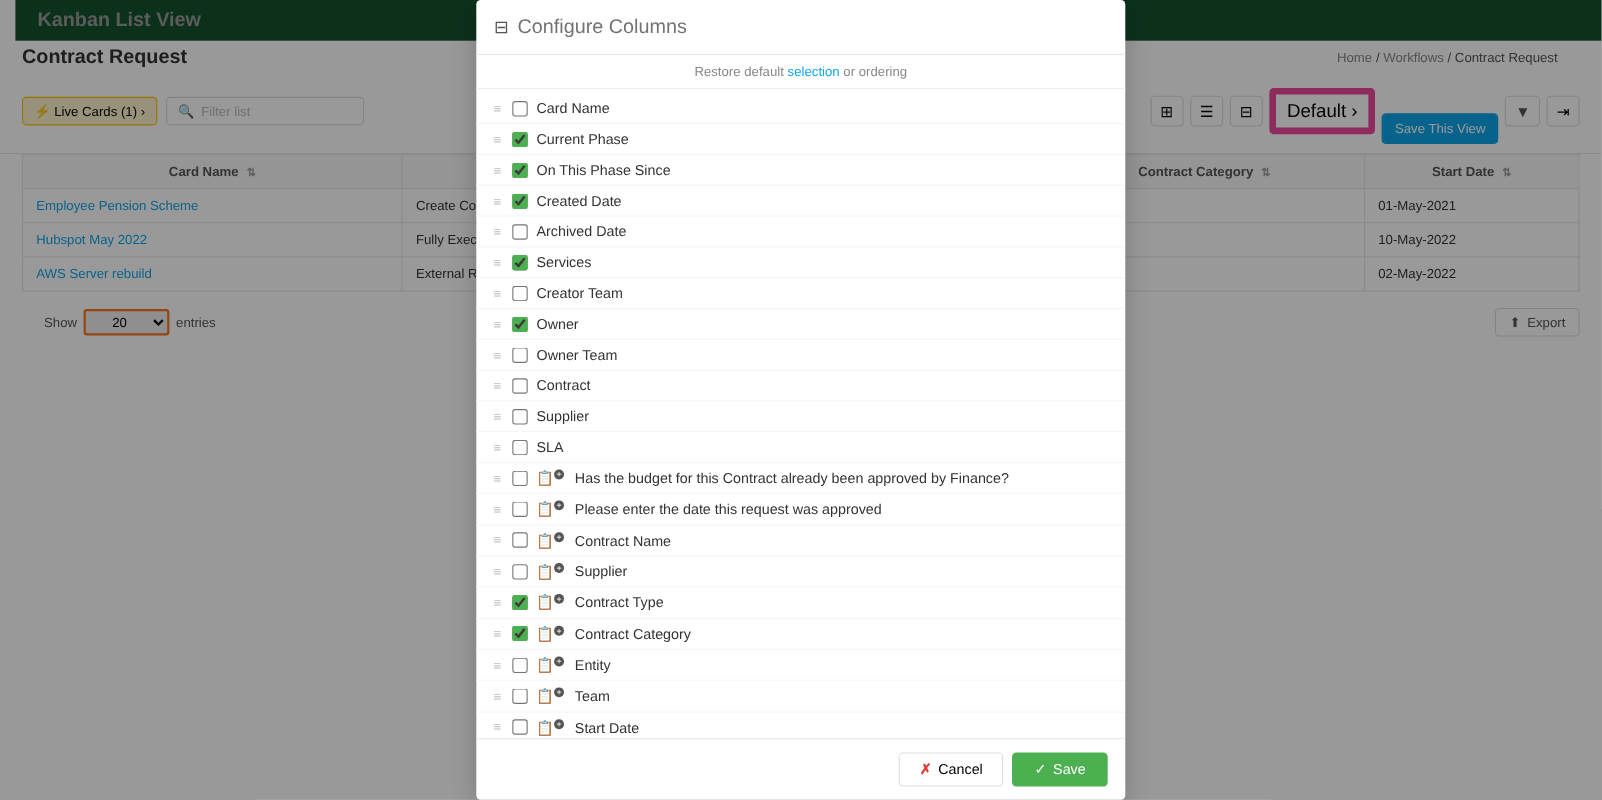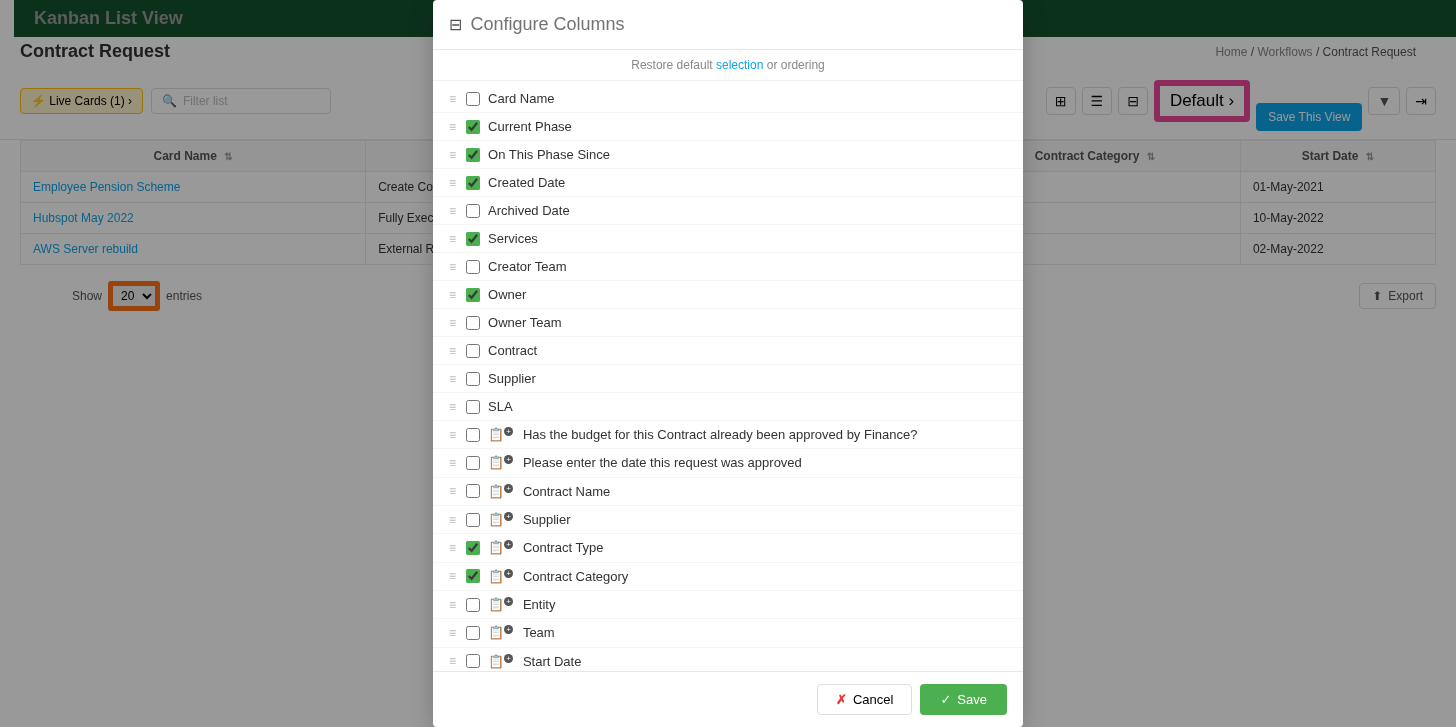--- a/index.html
+++ b/index.html
@@ -56,21 +56,21 @@
       font-size: 12px; font-weight: 600; color: #555; text-align: center; white-space: nowrap;
     }
     .main-table td {
       border: 1px solid #e8e8e8; padding: 8px 12px; font-size: 12px; color: #333;
     }
     .main-table td a { color: #0ea5e9; text-decoration: none; }
     .sort-icon { color: #999; font-size: 10px; margin-left: 4px; }
 
     
     .show-entries { padding: 8px 20px; font-size: 12px; color: #555; display: flex; align-items: center; gap: 6px; }
-    .show-entries select { border: 5px solid #f97316; border-radius: 3px; padding: 2px 4px; font-size: 12px; }
+    .show-entries select { border: 2px solid #f97316; border-radius: 3px; padding: 2px 20px; font-size: 12px; }
 
     
     .footer { padding: 16px 20px; font-size: 11px; color: #888; border-top: 1px solid #e8e8e8; margin-top: auto; }
 
     
     .modal-overlay {
       position: fixed; top: 0; left: 0; width: 1456px; height: 727px;
       background: rgba(0,0,0,0.4); z-index: 100;
       display: flex; justify-content: center; align-items: flex-start; padding-top: 0;
     }
@@ -192,21 +192,21 @@
           <td>External R...</td>
           <td>Mount</td>
           <td>SoW</td>
           <td><a href="#">Services</a></td>
           <td>02-May-2022</td>
         </tr>
       </tbody>
     </table>
   </div>
 
-  <div style="display:flex; justify-content:space-between; align-items:center; padding: 8px 20px; margin-left: 32px;">
+  <div style="display:flex; justify-content:space-between; align-items:center; padding: 8px 20px;">
     <div class="show-entries">
       <span>Show</span>
       <select>
         <option>20</option>
       </select>
       <span>entries</span>
     </div>
     <button class="export-btn">
       <span>⬆</span>
       <span>Export</span>

